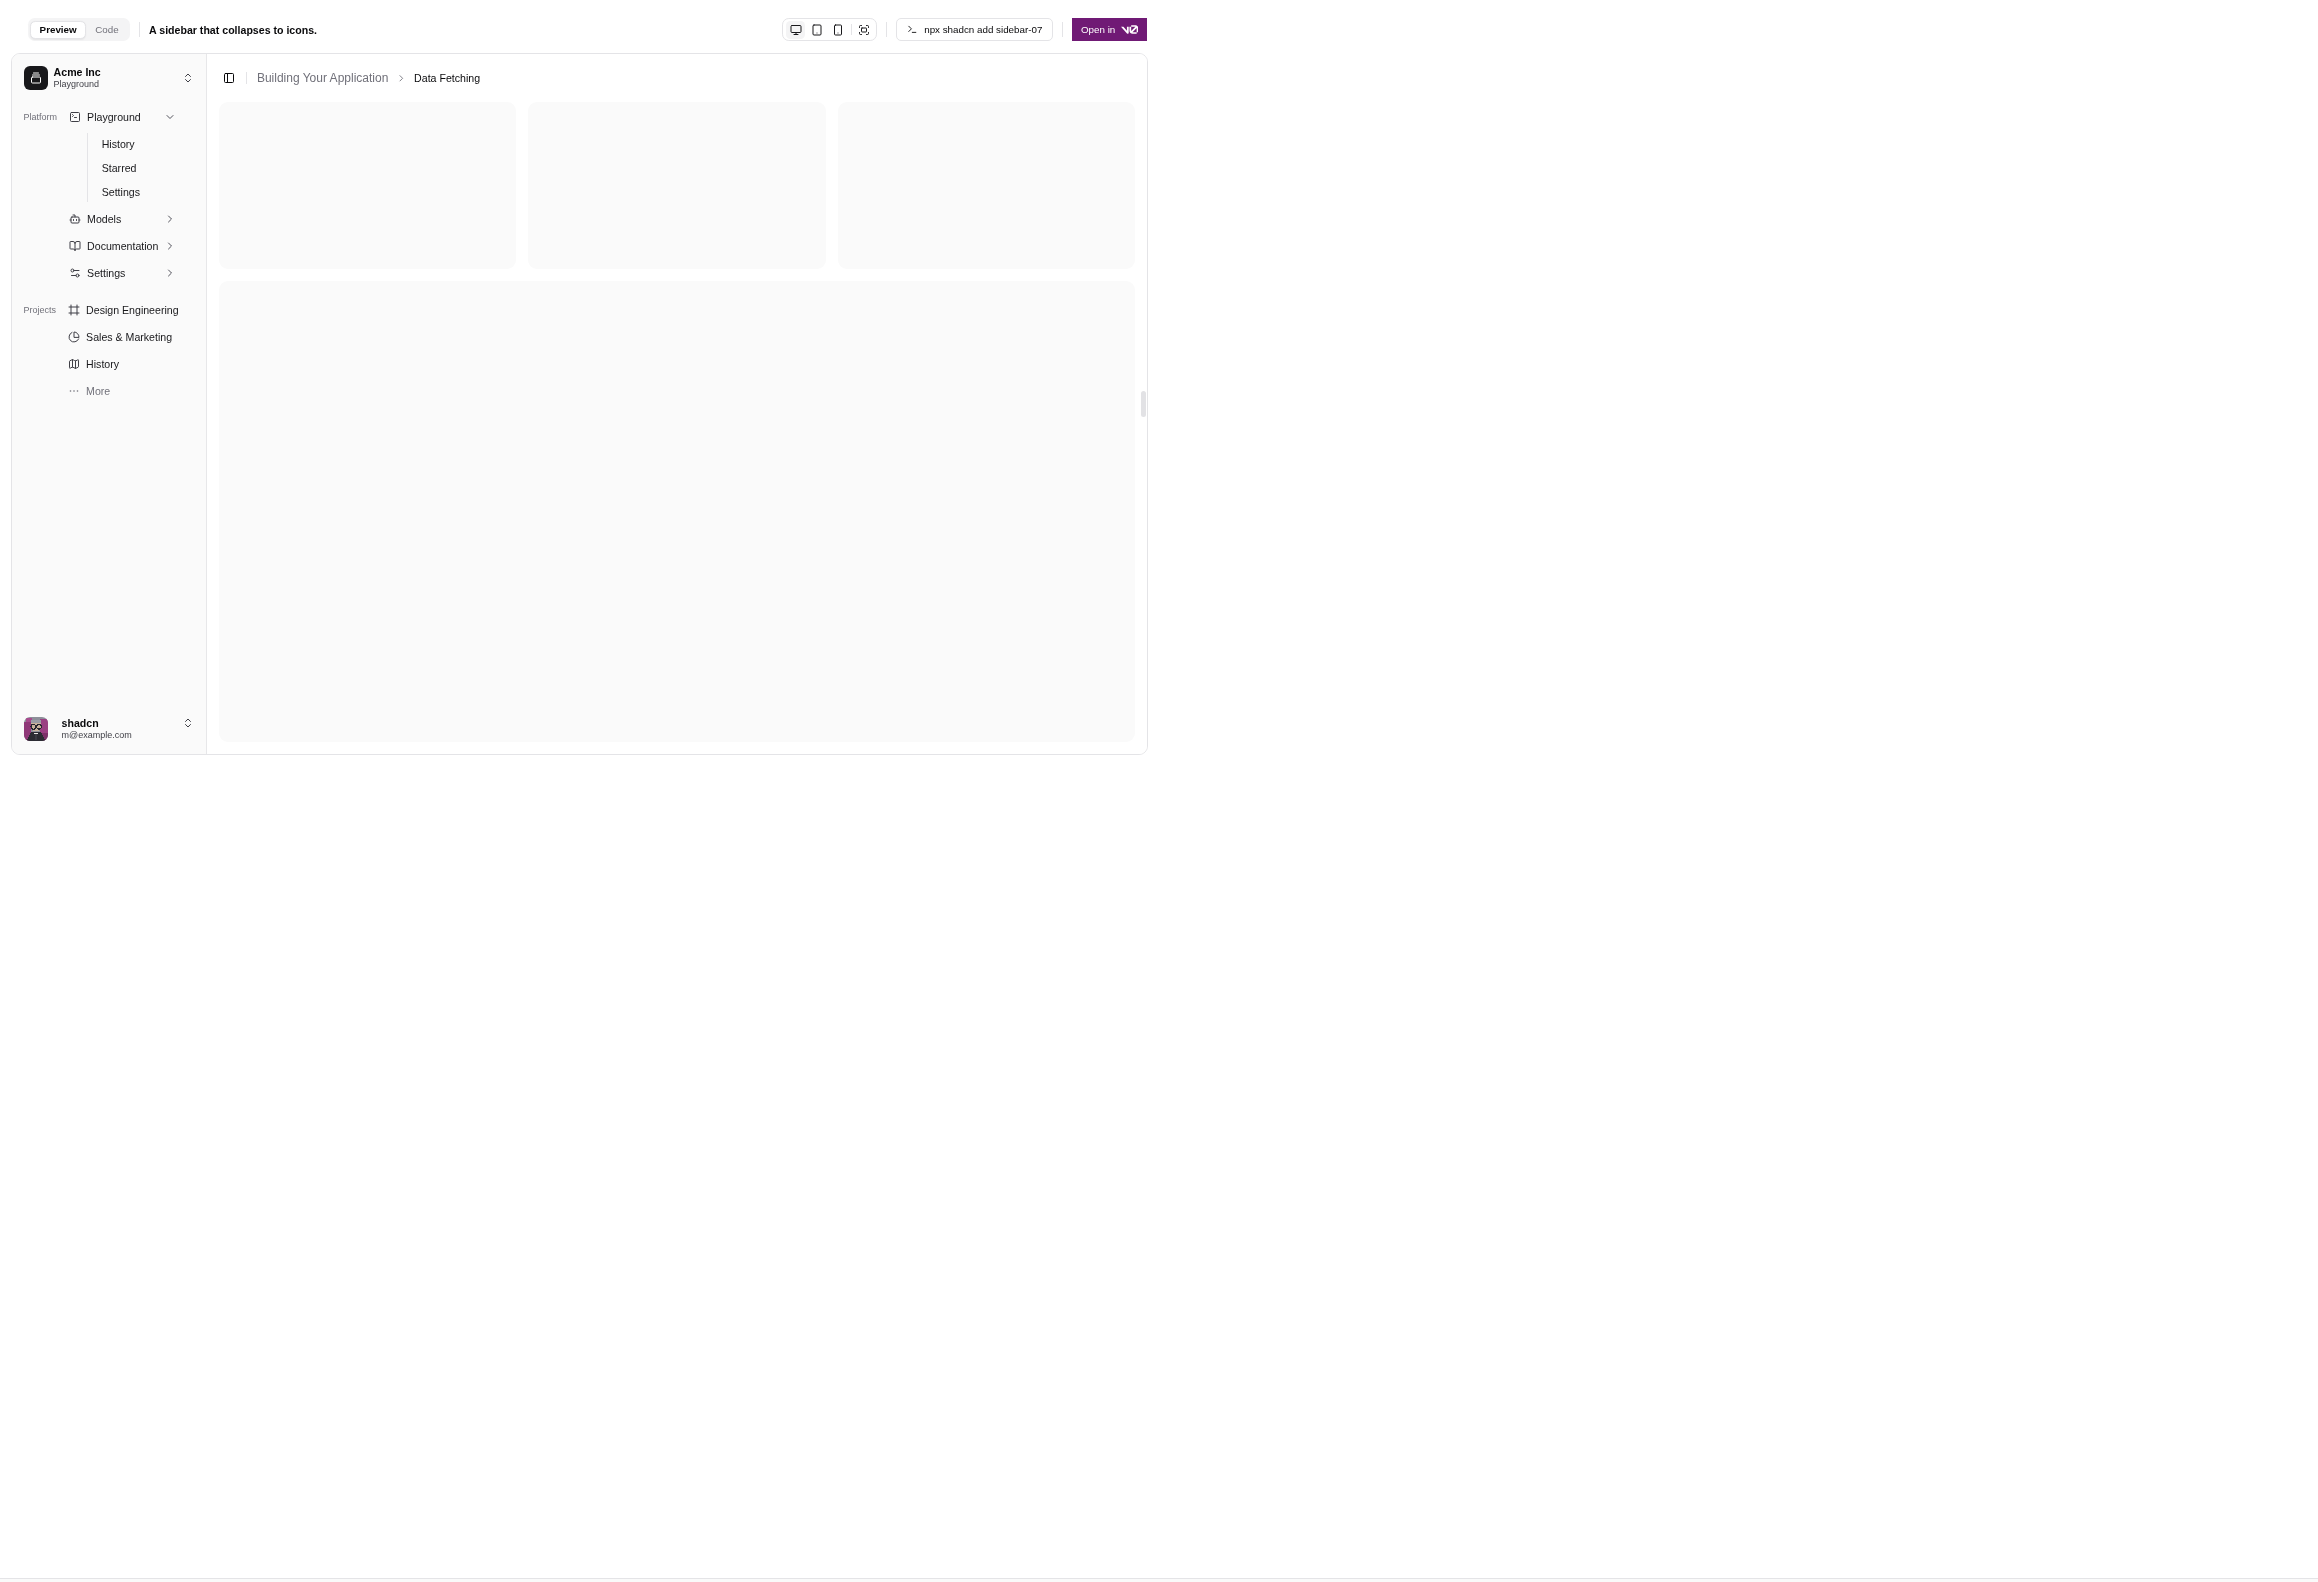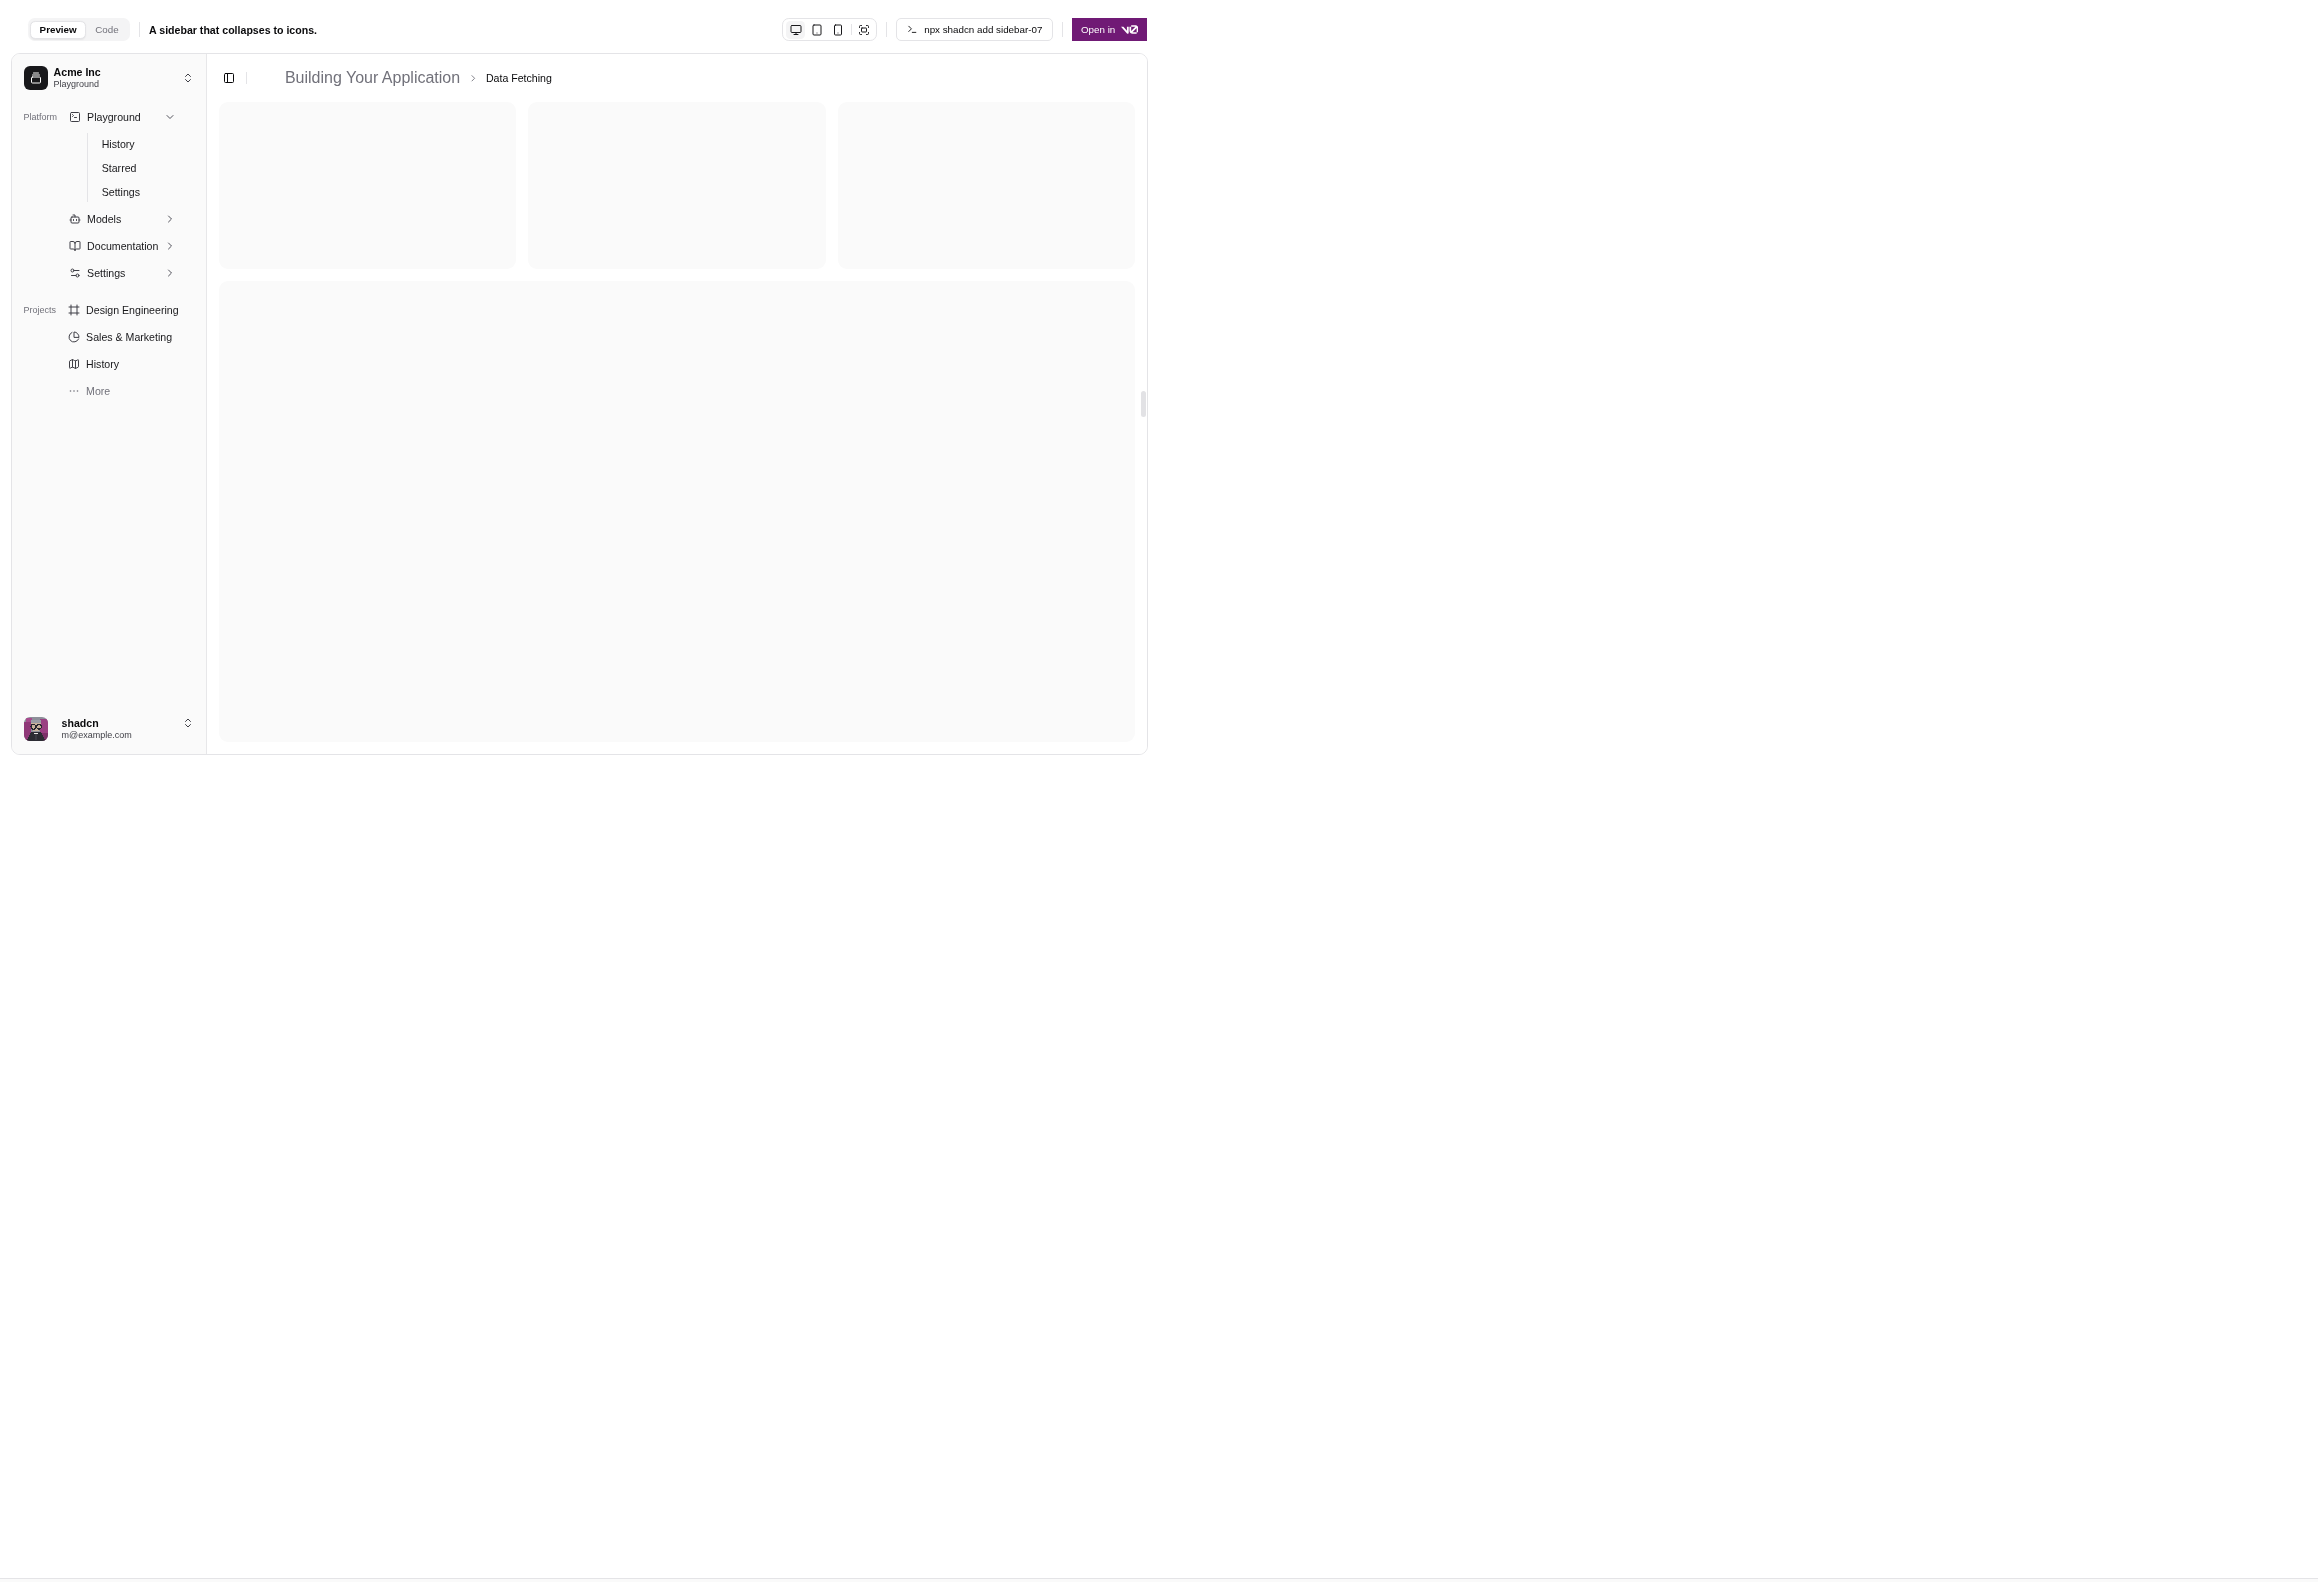--- a/index.html
+++ b/index.html
@@ -56,21 +56,21 @@
   .user-meta { flex:1; min-width:0; }
   .user-name { font-size:10.6px; font-weight:700; color:#09090b; line-height:1.25; }
   .user-email { font-size:9px; color:#3f3f46; line-height:1.3; }
 
   
   .main { flex:1; min-width:0; display:flex; flex-direction:column; background:#fff; }
   .main-header { height:48px; flex:none; display:flex; align-items:center; padding:0 12px; gap:6px; }
   .icon-btn { width:21px; height:21px; display:flex; align-items:center; justify-content:center; border:none; background:transparent;
     border-radius:4.5px; color:#09090b; cursor:pointer; }
   .bc { display:flex; align-items:center; gap:7.6px; margin-left:4.5px; }
-  .bc-parent { font-size:16px; color:#71717a; cursor:pointer;margin-left:28px; }
+  .bc-parent { font-size:12px; color:#71717a; cursor:pointer; }
   .bc-chev { color:#71717a; display:flex; }
   .bc-current { font-size:10.6px; color:#09090b; }
   .content { flex:1; min-height:0; display:flex; flex-direction:column; gap:12px; padding:0 12px 12px 12px; }
   .row3 { display:grid; grid-template-columns:repeat(3,1fr); gap:12px; flex:none; }
   .card { aspect-ratio:16/9; background:#fafafa; border-radius:9px; }
   .bigcard { flex:1; min-height:0; background:#fafafa; border-radius:9px; }
 
   
   .page-scrollbar { position:fixed; left:1141px; top:391px; width:5.3px; height:26px; background:#e2e2e5; border-radius:75px; }
   .bottom-strip { position:fixed; left:0; bottom:0; width:100%; height:3.8px; background:#fafafa; border-top:0.8px solid #e4e4e7; }

